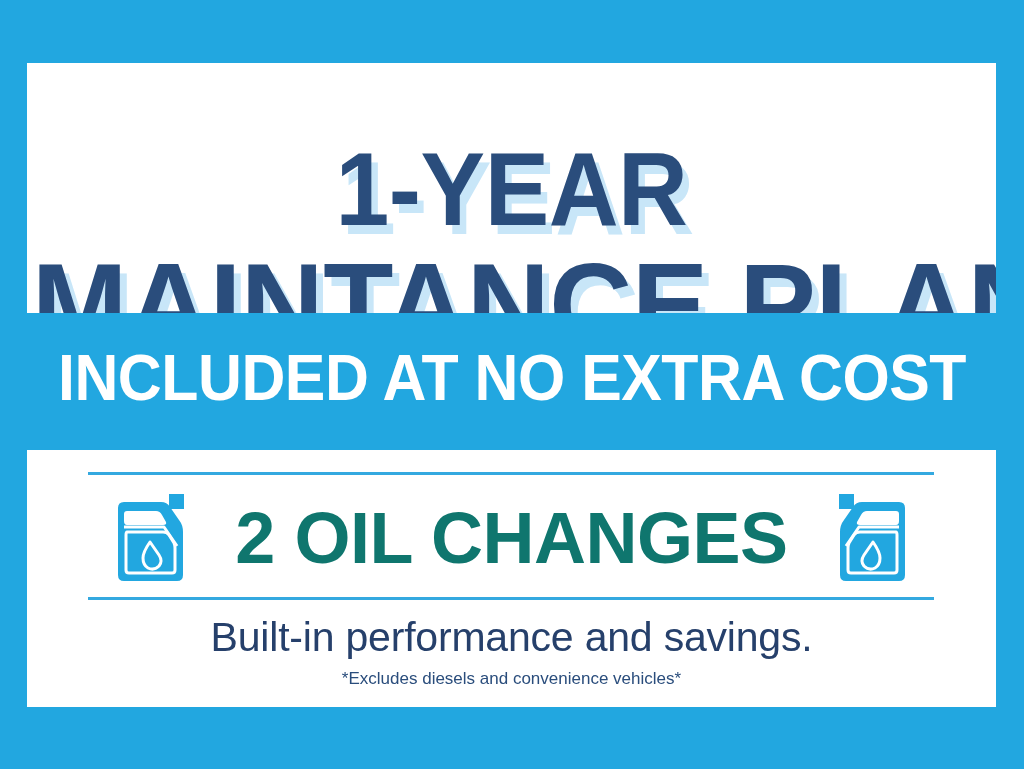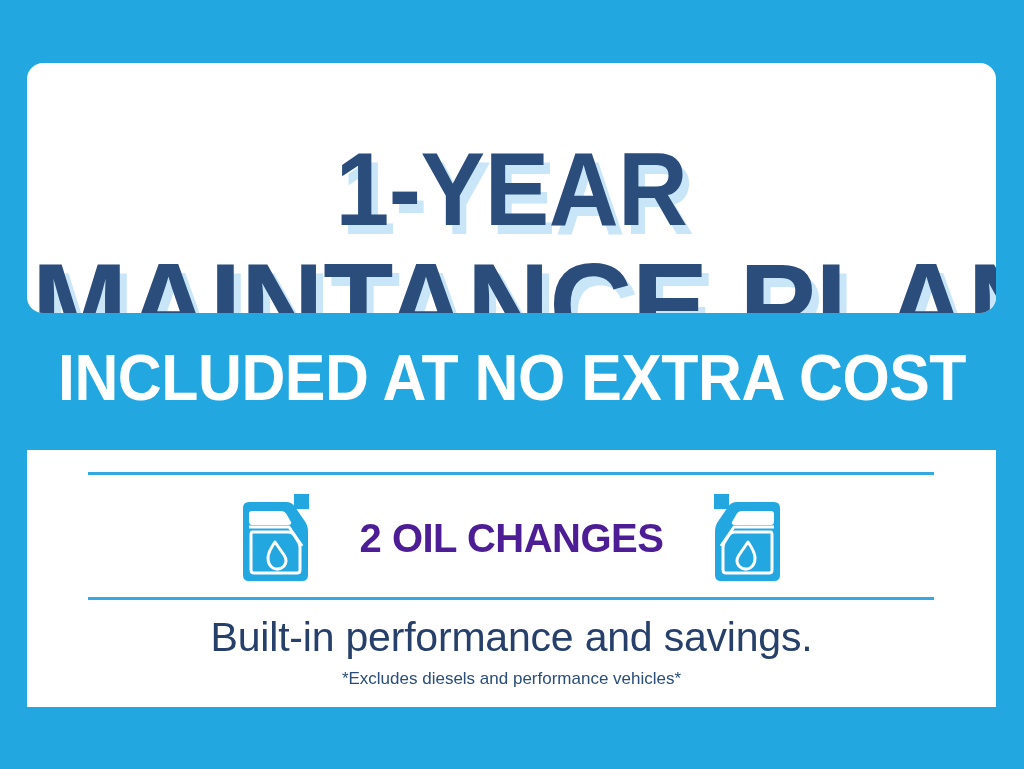--- a/index.html
+++ b/index.html
@@ -26,21 +26,20 @@
 
   
   .headline-card {
     position: absolute;
     left: 27px;
     top: 63px;
     width: 969px;
     height: 250px;
     background: #ffffff;
     overflow: hidden;
-    border-radius: 16px;
   }
 
   .headline {
     position: absolute;
     left: 0;
     right: 0;
     text-align: center;
     color: #2a4d7c;
     font-family: "Liberation Sans Narrow", "Liberation Sans", sans-serif;
     font-weight: bold;
@@ -107,24 +106,24 @@
     top: 38px;
     width: 969px;
     height: 100px;
     display: flex;
     align-items: center;
     justify-content: center;
     gap: 46px;
   }
 
   .offer-label {
-    color: #4c1d95;
+    color: #0f766e;
     font-family: "Liberation Sans Narrow", "Liberation Sans", sans-serif;
     font-weight: bold;
-    font-size: 40px;
+    font-size: 72px;
     line-height: 56px;
     letter-spacing: -0.5px;
     white-space: nowrap;
   }
 
   .oil-can {
     width: 72px;
     height: 88px;
     flex: 0 0 auto;
     display: block;
@@ -204,16 +203,16 @@
         <path d="M7 33 L47 33 L60 52" fill="none" stroke="#ffffff" stroke-width="3" stroke-linejoin="round"></path>
         <path d="M33 48 L42 61 Q46 67 42 72 Q37 77 31 74 Q26 71 26 64 Q26 58 33 48 Z" fill="none" stroke="#ffffff" stroke-width="3" stroke-linejoin="round"></path>
       </svg>
 
     </div>
 
     <div class="divider divider-bottom"></div>
 
     <div class="tagline">Built-in performance and savings.</div>
 
-    <div class="fineprint">*Excludes diesels and performance vehicles*</div>
+    <div class="fineprint">*Excludes diesels and convenience vehicles*</div>
 
   </div>
 </div>
 
 </body></html>

